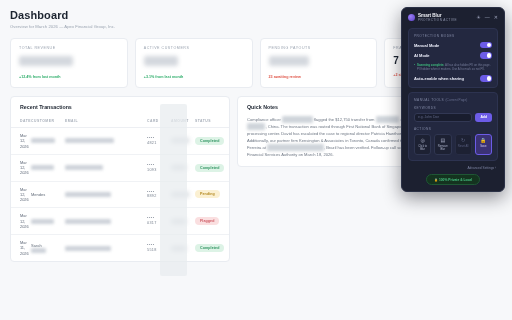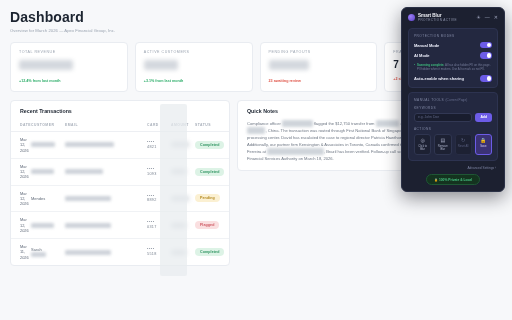--- a/index.html
+++ b/index.html
@@ -8,21 +8,21 @@
     font-family: "Liberation Sans", sans-serif;
     background: #f7f8fa;
     color: #1f2733;
     overflow: hidden;
     position: relative;
   }
 
   
   .page { padding: 9px 10px 0 10px; }
 
-  .page-title { font-size: 14px; font-weight: bold; color: #1c2430; letter-spacing: .1px; }
+  .page-title { font-size: 11px; font-weight: bold; color: #1c2430; letter-spacing: .1px; }
   .page-sub { font-size: 4.2px; color: #9aa3b0; margin-top: 3px; letter-spacing: .05px; }
 
   
   .stats { display: flex; gap: 7px; margin-top: 9px; }
   .stat-card {
     flex: 1 1 0;
     background: #fff;
     border: 1px solid #e9ecf1;
     border-radius: 4px;
     padding: 7px 8px 8px 8px;

